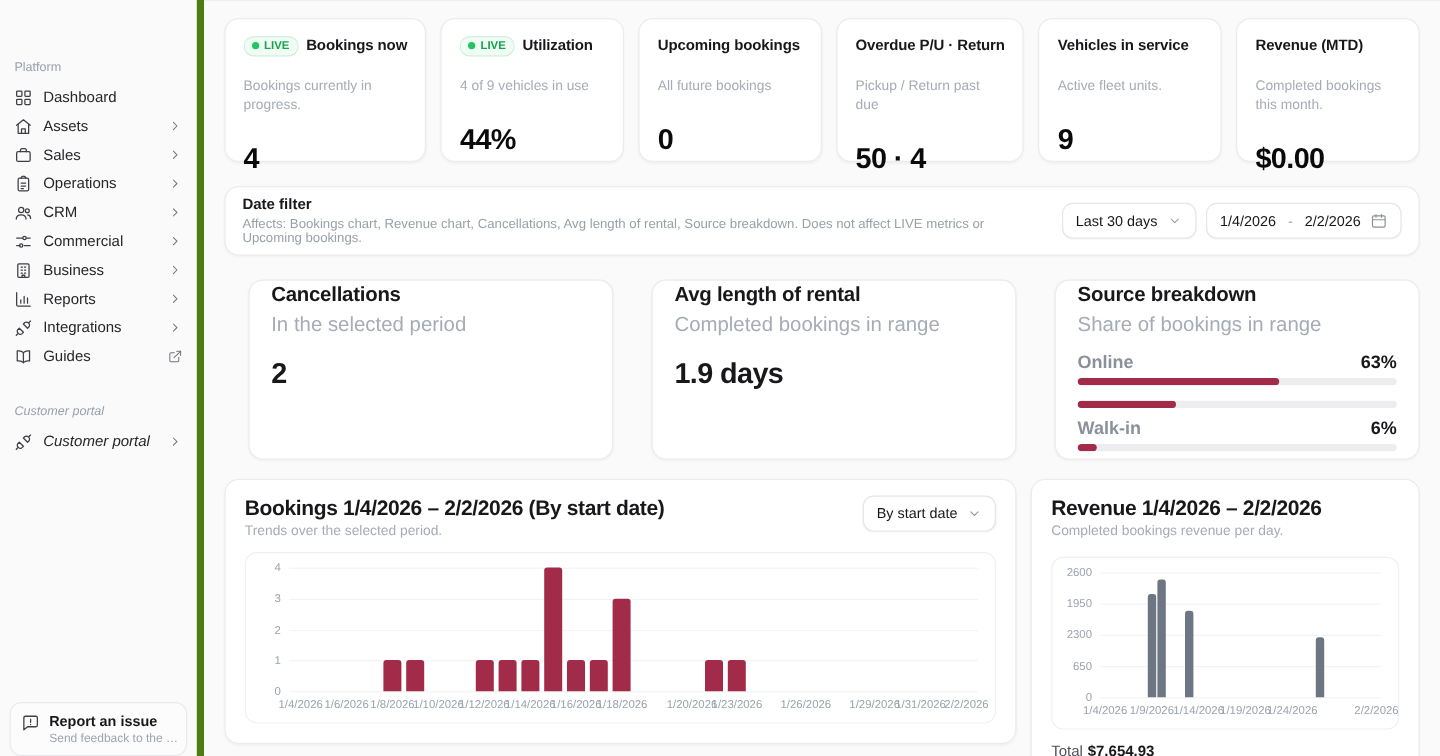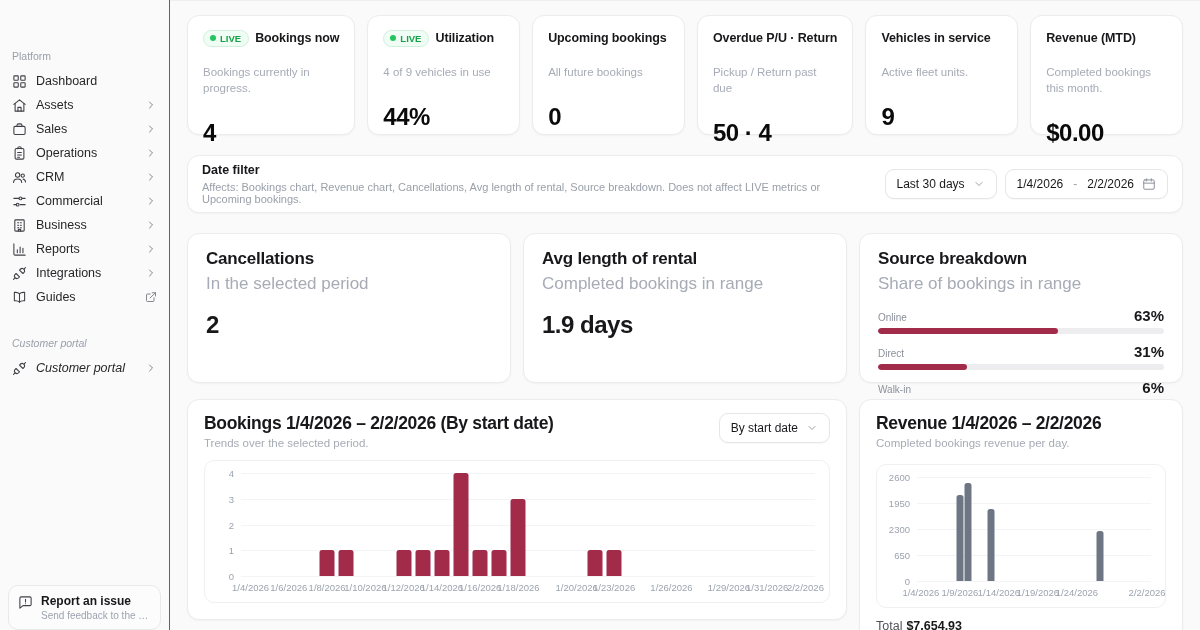--- a/index.html
+++ b/index.html
@@ -1,21 +1,21 @@
 <!DOCTYPE html>
 <html><head>
 <meta charset="utf-8">
 <style>
   * { margin:0; padding:0; box-sizing:border-box; }
   html,body { width:1200px; height:630px; overflow:hidden; }
   body { font-family:"Liberation Sans", sans-serif; background:#fafafa; color:#18181b; }
   .app { display:flex; width:1200px; height:630px; }
 
   
-  .sidebar { width:170px; min-width:170px; background:#fafafa; border-right:1px solid #4d7c0f; display:flex; flex-direction:column; padding:0 8px; }
+  .sidebar { width:170px; min-width:170px; background:#fafafa; border-right:6px solid #4d7c0f; display:flex; flex-direction:column; padding:0 8px; }
   .nav-section-1 { margin-top:50px; }
   .nav-section-2 { margin-top:28px;font-style:italic; }
   .nav-label { font-size:10.5px; color:#9aa0ab; padding:0 4px; margin-bottom:7px; }
   .nav-item { display:flex; align-items:center; gap:9px; height:24px; padding:0 4px; border-radius:6px; font-size:12.5px; color:#27272a; cursor:pointer; }
   .nav-item .nicon { display:flex; color:#3f3f46; flex:0 0 auto; }
   .nav-item .trail { margin-left:auto; display:flex; color:#71717a; }
   .sidebar-footer { margin-top:auto; padding-bottom:0; display:flex; flex-direction:column; gap:9px; }
   .report-card { border:1px solid #e9e9ec; background:#fcfcfd; border-radius:10px; padding:8px 9px; display:flex; gap:8px; align-items:flex-start; cursor:pointer; }
   .report-card .ricon { color:#3f3f46; margin-top:1px; }
   .report-title { font-size:12px; font-weight:700; color:#18181b; }
@@ -46,27 +46,27 @@
   .filter-title { font-size:12.5px; font-weight:700; }
   .filter-desc { font-size:11px; color:#9aa0aa; margin-top:4px; }
   .filter-controls { display:flex; gap:8px; align-items:center; flex:0 0 auto; }
   .select-box, .date-box { border:1px solid #e6e6ea; border-radius:9px; height:30px; padding:0 11px; display:flex; align-items:center; gap:8px; font-size:12px; color:#18181b; background:#fff; cursor:pointer; box-shadow:0 1px 1px rgba(16,24,40,.03); }
   .select-box .chev, .date-box .cal { color:#8b909a; display:flex; }
   .select-box span { font-weight:500; }
   .date-sep { color:#9aa0aa; padding:0 2px; }
 
   
   .metric-row { margin-top:20px; display:grid; grid-template-columns:1fr 1fr 1fr; gap:12px; }
-  .metric-card { padding:15px 18px; height:150px; }
+  .metric-card { padding:2px 18px; height:150px;margin-left:20px; }
   .metric-title { font-size:17px; font-weight:700; letter-spacing:-0.2px; }
   .metric-desc { font-size:17px; color:#a6abb5; margin-top:5px; }
   .metric-value { font-size:24px; font-weight:700; margin-top:17px; letter-spacing:-0.5px; }
   .source-rows { margin-top:13px; display:flex; flex-direction:column; gap:9px; }
   .source-row .sr-top { display:flex; justify-content:space-between; align-items:baseline; }
-  .sr-label { font-size:10px; color:#8b909a; }
+  .sr-label { font-size:15px; color:#8b909a;font-weight:bold; }
   .sr-pct { font-size:15px; font-weight:700; color:#18181b; }
   .sr-track { margin-top:4px; height:6px; background:#ededf0; border-radius:3px; overflow:hidden; }
   .sr-fill { height:100%; border-radius:3px; }
 
   
   .charts-row { margin-top:16px; display:grid; grid-template-columns:660px 324px; gap:12px; align-items:start; }
   .chart-card { padding:13px 16px 16px; }
   .chart-head { display:flex; justify-content:space-between; align-items:flex-start; gap:10px; }
   .chart-title { font-size:17.5px; font-weight:700; letter-spacing:-0.3px; }
   .chart-sub { font-size:11.5px; color:#a6abb5; margin-top:3px; }
@@ -377,24 +377,20 @@
               <div class="source-row">
                 <div class="sr-top">
                   <span class="sr-label">Online</span>
                   <span class="sr-pct">63%</span>
                 </div>
                 <div class="sr-track">
                   <div class="sr-fill" style="width:63%; background:#a32b4a;"></div>
                 </div>
               </div>
               <div class="source-row">
-                <div class="sr-top">
-                  <span class="sr-label">Direct</span>
-                  <span class="sr-pct">31%</span>
-                </div>
                 <div class="sr-track">
                   <div class="sr-fill" style="width:31%; background:#a32b4a;"></div>
                 </div>
               </div>
               <div class="source-row">
                 <div class="sr-top">
                   <span class="sr-label">Walk-in</span>
                   <span class="sr-pct">6%</span>
                 </div>
                 <div class="sr-track">

